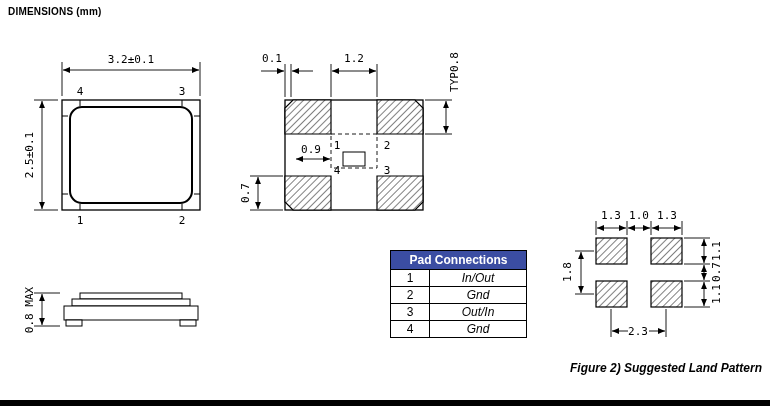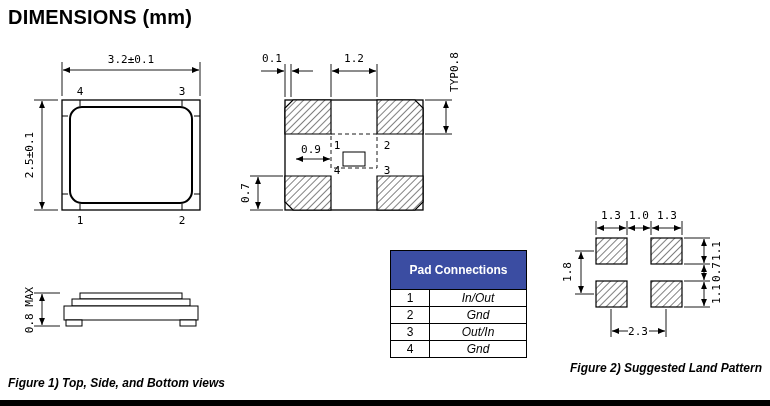--- a/index.html
+++ b/index.html
@@ -1,27 +1,27 @@
 <!DOCTYPE html>
 <html><head>
 <meta charset="utf-8">
 <style>
   html,body{margin:0;padding:0;background:#ffffff;}
   #stage{position:relative;width:770px;height:406px;background:#ffffff;overflow:hidden;
          font-family:"Liberation Sans",sans-serif;color:#000;}
-  .page-title{position:absolute;left:8px;top:6px;font-size:20px;font-weight:700;letter-spacing:.2px;}
+  .page-title{position:absolute;left:8px;top:6px;font-size:10px;font-weight:700;letter-spacing:.2px;}
   .caption{position:absolute;font-size:12px;font-style:italic;white-space:nowrap;font-weight:bold;}
   .caption-fig1{left:8px;top:376px;}
   .caption-fig2{left:570px;top:361px;}
   .bottom-rule{position:absolute;left:0;top:400px;width:770px;height:6px;background:#000;}
   svg.drawing{position:absolute;left:0;top:0;}
   svg.drawing text{font-family:"DejaVu Sans Mono","Liberation Mono",monospace;font-size:11px;fill:#000;stroke:none;}
   .padtable{position:absolute;left:390px;top:250px;border-collapse:collapse;background:#fff;
             font-family:"Liberation Sans",sans-serif;}
-  .padtable th{color:#fff;font-size:12px;font-weight:700;border:1px solid #000;padding:12px 10px;}
+  .padtable th{color:#fff;font-size:12px;font-weight:700;border:1px solid #000;padding:2px 10px;}
   .padtable td{border:1px solid #000;font-size:12px;text-align:center;padding:1px 4px;background:#fff;}
   .padtable td.col-pad{width:30px;}
   .padtable td.col-conn{width:88px;font-style:italic;}
 </style>
 </head>
 <body>
 
 <div id="stage">
 
   <div class="page-title">DIMENSIONS (mm)</div>
@@ -196,16 +196,15 @@
         <td class="col-pad">3</td>
         <td class="col-conn">Out/In</td>
       </tr>
       <tr>
         <td class="col-pad">4</td>
         <td class="col-conn">Gnd</td>
       </tr>
     </tbody>
   </table>
 
-  <div class="caption caption-fig1">Figure 1) Top, Side, and Bottom views</div>
   <div class="caption caption-fig2">Figure 2) Suggested Land Pattern</div>
   <div class="bottom-rule"></div>
 </div>
 
 </body></html>

